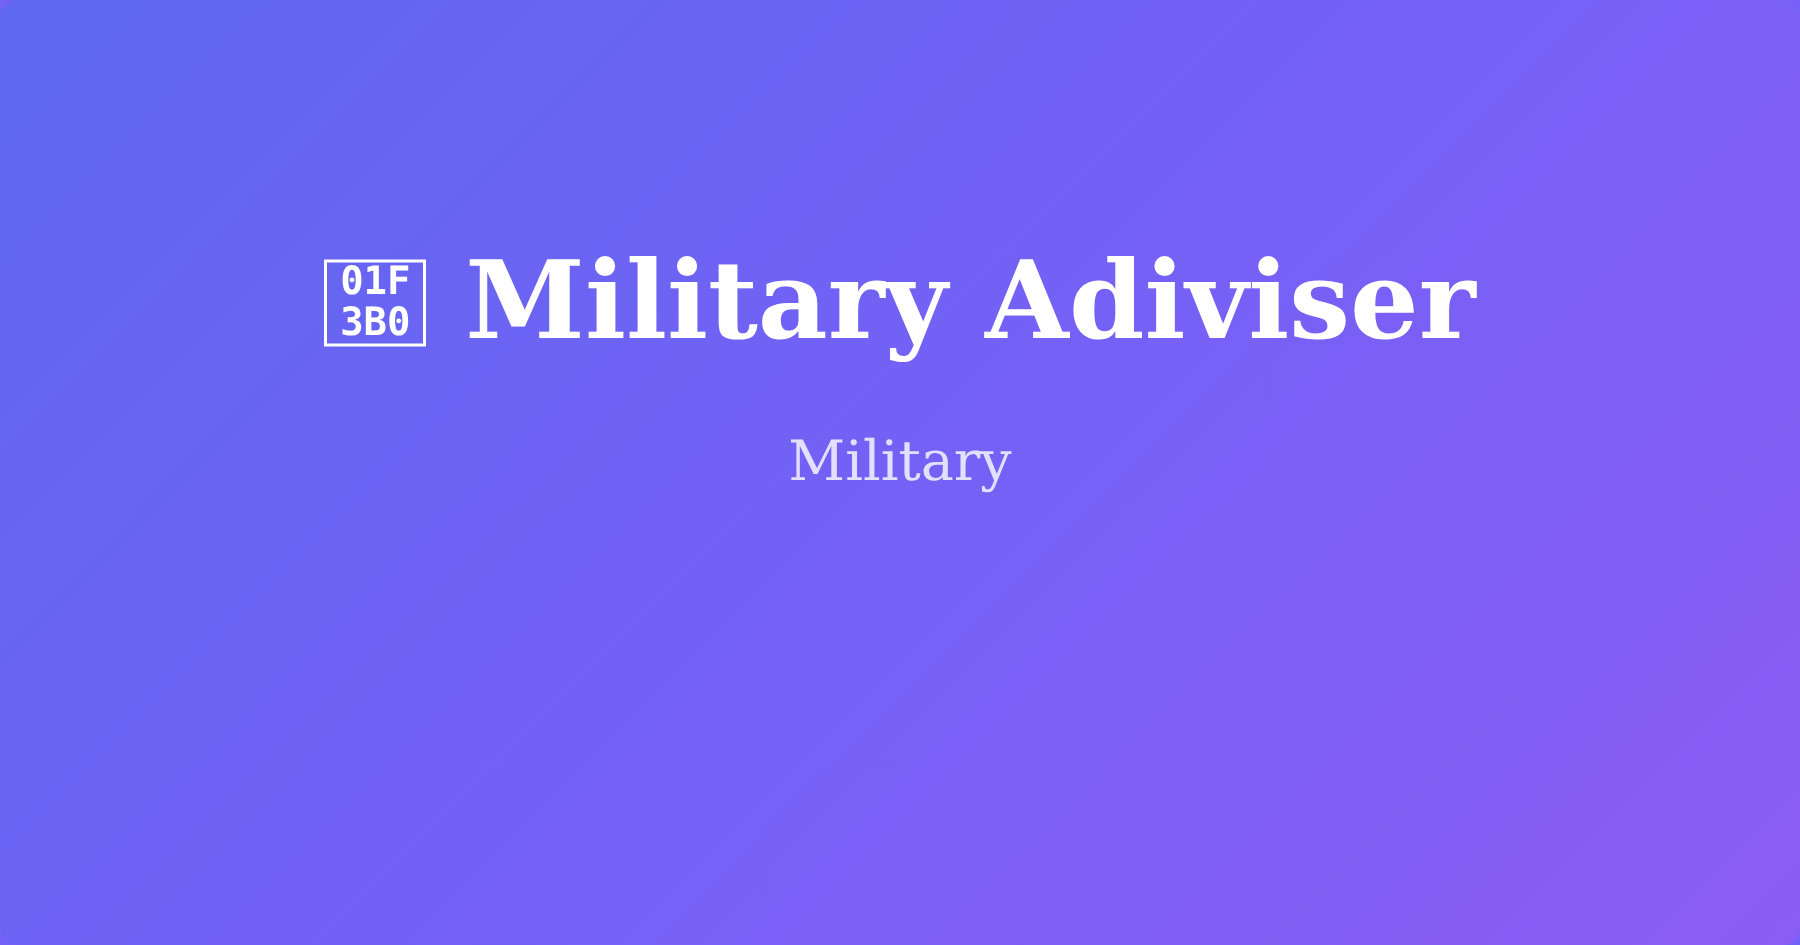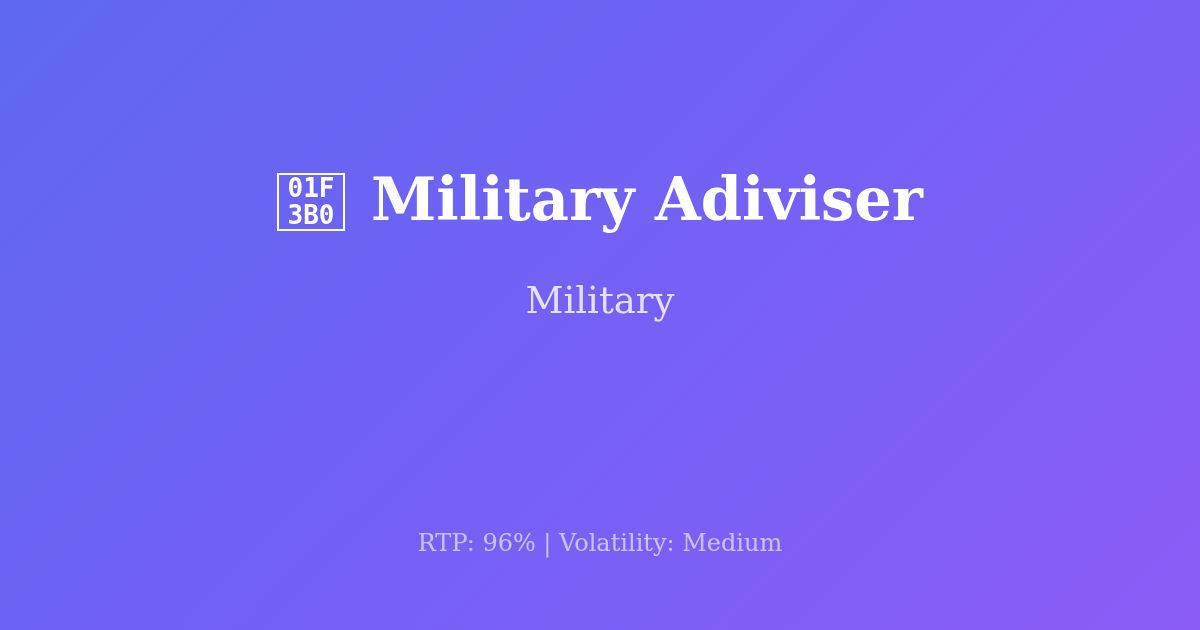--- a/index.html
+++ b/index.html
@@ -17,20 +17,21 @@
 
   #og-card {
     position: relative;
     width: 1200px;
     height: 630px;
     background: linear-gradient(135deg, #5E68F0 0%, #7461F5 50%, #8B5CF6 100%);
     display: flex;
     flex-direction: column;
     align-items: center;
     overflow: hidden;
+    border-radius: 12px;
   }
 
   
   .hero {
     position: absolute;
     left: 0;
     right: 0;
     top: 0;
     height: 492px;
     display: flex;
@@ -69,21 +70,21 @@
     font-weight: 700;
     letter-spacing: 0px;
     color: #FFFFFF;
     line-height: 27px;
     display: block;
   }
 
   .og-title {
     font-family: "DejaVu Serif", "Liberation Serif", serif;
     font-weight: 700;
-    font-size: 59px;
+    font-size: 72px;
     line-height: 1.05;
     color: #FFFFFF;
     white-space: nowrap;
     letter-spacing: 0px;
   }
 
   .og-subtitle {
     margin-top: 48px;
     font-family: "DejaVu Serif", "Liberation Serif", serif;
     font-weight: 400;
@@ -127,17 +128,14 @@
       </span>
 
       <h1 class="og-title">Military Adiviser</h1>
 
     </div>
 
     <div class="og-subtitle">Military</div>
 
   </div>
 
-  <div class="og-footer">
-    <div class="og-meta">RTP: 96% | Volatility: Medium</div>
-  </div>
 
 </div>
 
 </body></html>

